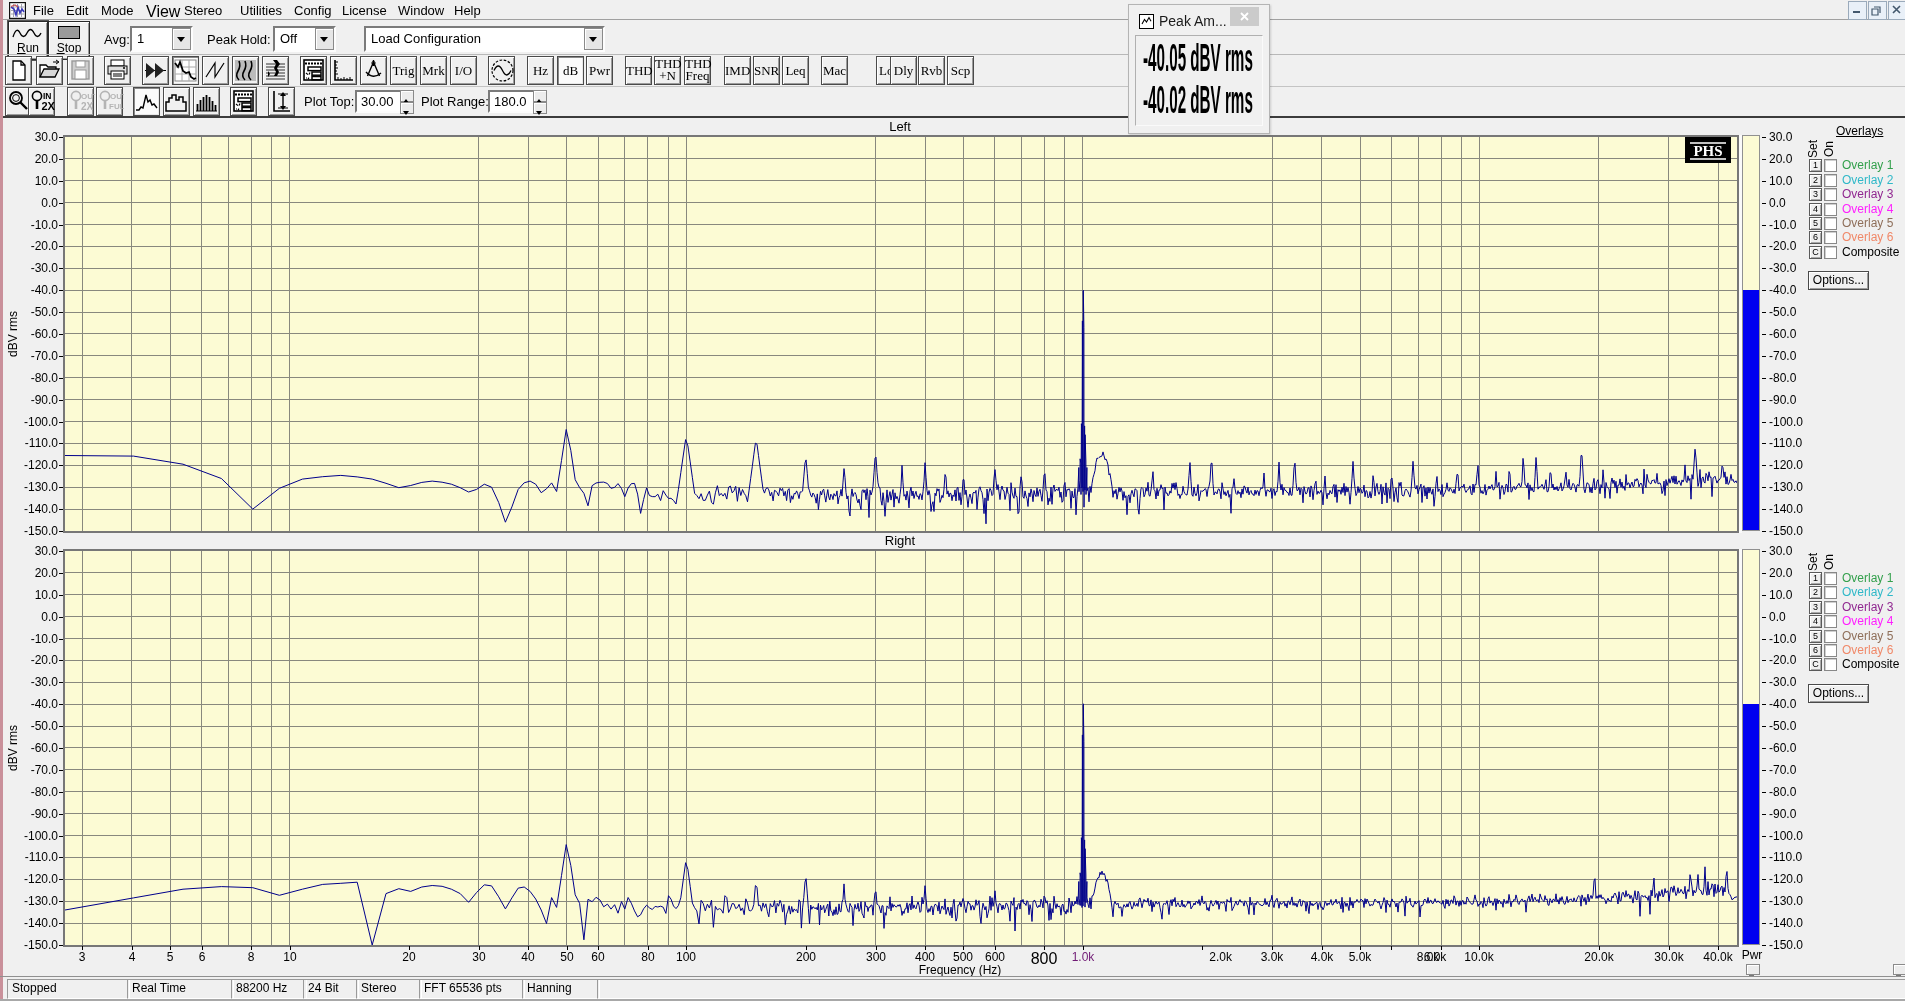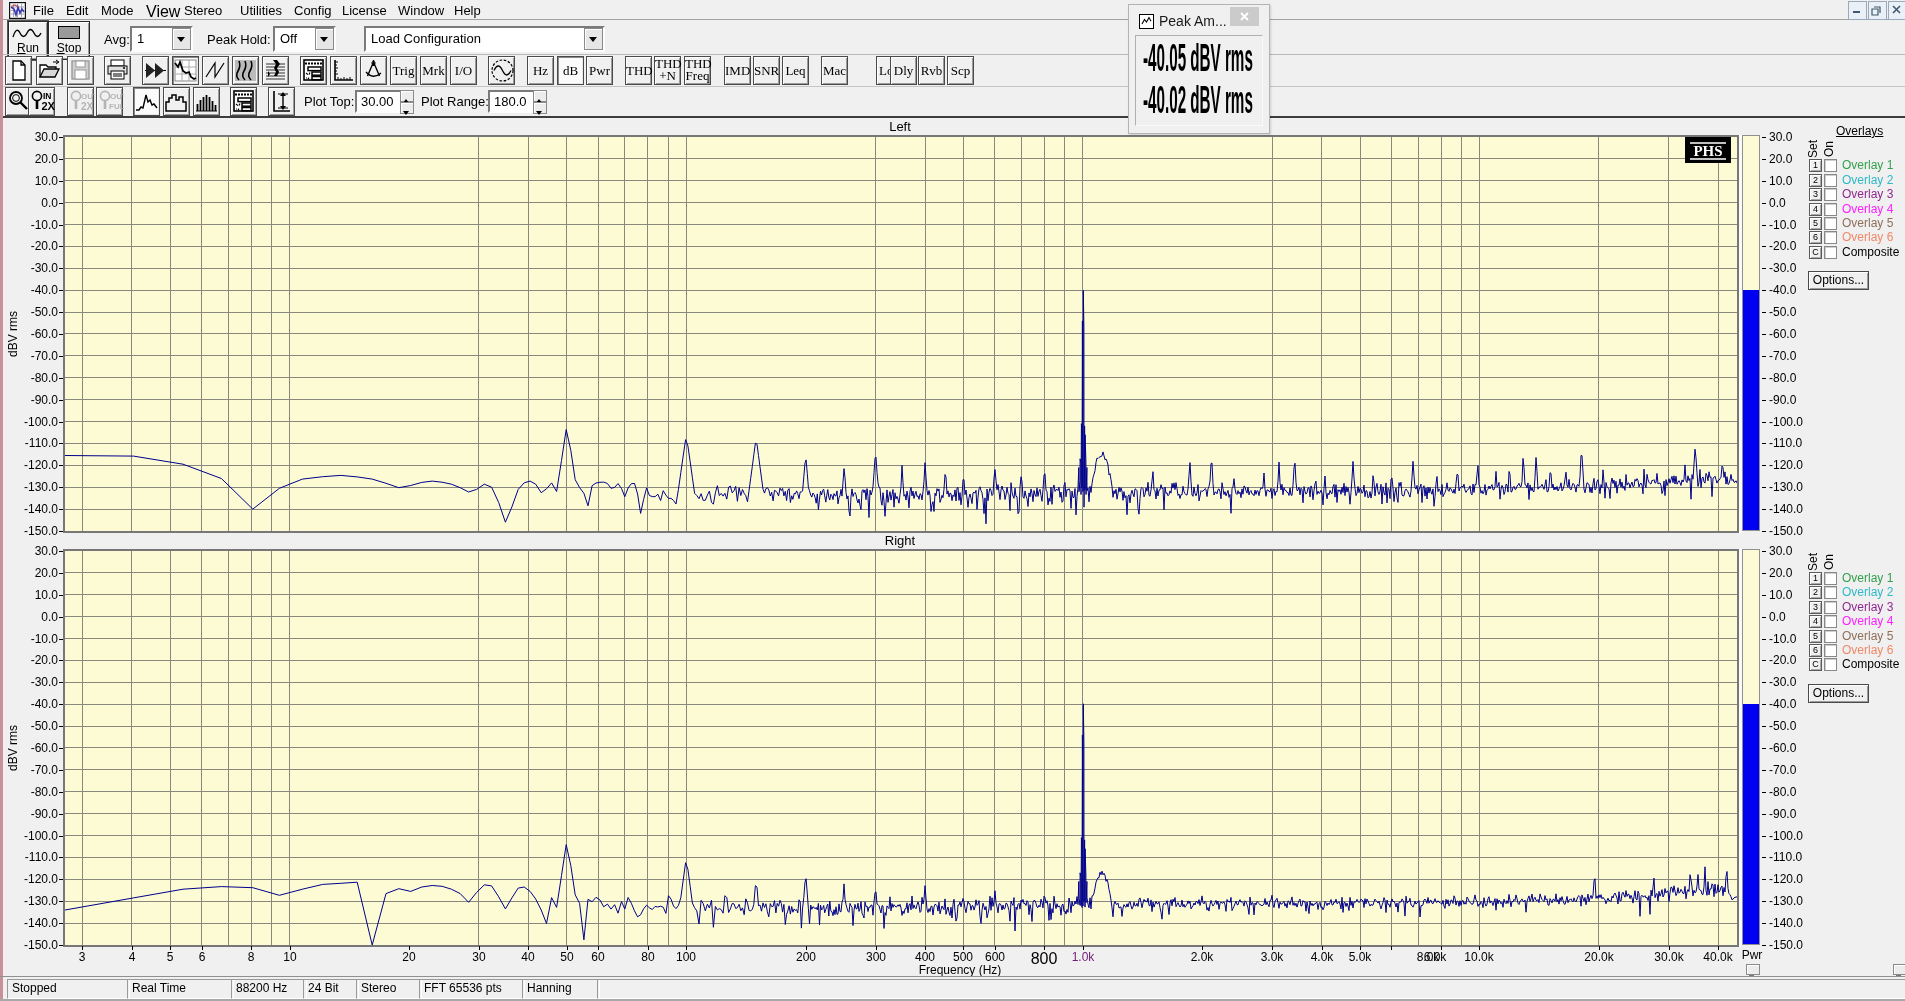--- a/index.html
+++ b/index.html
@@ -451,21 +451,21 @@
 <div class="abs" style="left:895px;top:950px;width:60px;text-align:center;font-size:12px;color:#000;">400</div>
 <div class="abs" style="left:925px;top:946px;width:1px;height:4px;background:#000;"></div>
 <div class="abs" style="left:933px;top:950px;width:60px;text-align:center;font-size:12px;color:#000;">500</div>
 <div class="abs" style="left:963px;top:946px;width:1px;height:4px;background:#000;"></div>
 <div class="abs" style="left:965px;top:950px;width:60px;text-align:center;font-size:12px;color:#000;">600</div>
 <div class="abs" style="left:995px;top:946px;width:1px;height:4px;background:#000;"></div>
 <div class="abs" style="left:1014px;top:950px;width:60px;text-align:center;font-size:16px;color:#000;">800</div>
 <div class="abs" style="left:1044px;top:946px;width:1px;height:4px;background:#000;"></div>
 <div class="abs" style="left:1053px;top:950px;width:60px;text-align:center;font-size:12px;color:#701a75;">1.0k</div>
 <div class="abs" style="left:1083px;top:946px;width:1px;height:4px;background:#000;"></div>
-<div class="abs" style="left:1172px;top:950px;width:60px;text-align:center;font-size:12px;color:#000;">2.0k</div>
+<div class="abs" style="left:1172px;top:950px;width:60px;text-align:right;font-size:12px;color:#000;">2.0k</div>
 <div class="abs" style="left:1202px;top:946px;width:1px;height:4px;background:#000;"></div>
 <div class="abs" style="left:1242px;top:950px;width:60px;text-align:center;font-size:12px;color:#000;">3.0k</div>
 <div class="abs" style="left:1272px;top:946px;width:1px;height:4px;background:#000;"></div>
 <div class="abs" style="left:1292px;top:950px;width:60px;text-align:center;font-size:12px;color:#000;">4.0k</div>
 <div class="abs" style="left:1322px;top:946px;width:1px;height:4px;background:#000;"></div>
 <div class="abs" style="left:1330px;top:950px;width:60px;text-align:center;font-size:12px;color:#000;">5.0k</div>
 <div class="abs" style="left:1360px;top:946px;width:1px;height:4px;background:#000;"></div>
 <div class="abs" style="left:1361px;top:950px;width:60px;text-align:center;font-size:12px;color:#000;padding-left:44px;">6.0k</div>
 <div class="abs" style="left:1391px;top:946px;width:1px;height:4px;background:#000;"></div>
 <div class="abs" style="left:1398px;top:950px;width:60px;text-align:center;font-size:12px;color:#000;">8.0k</div>

